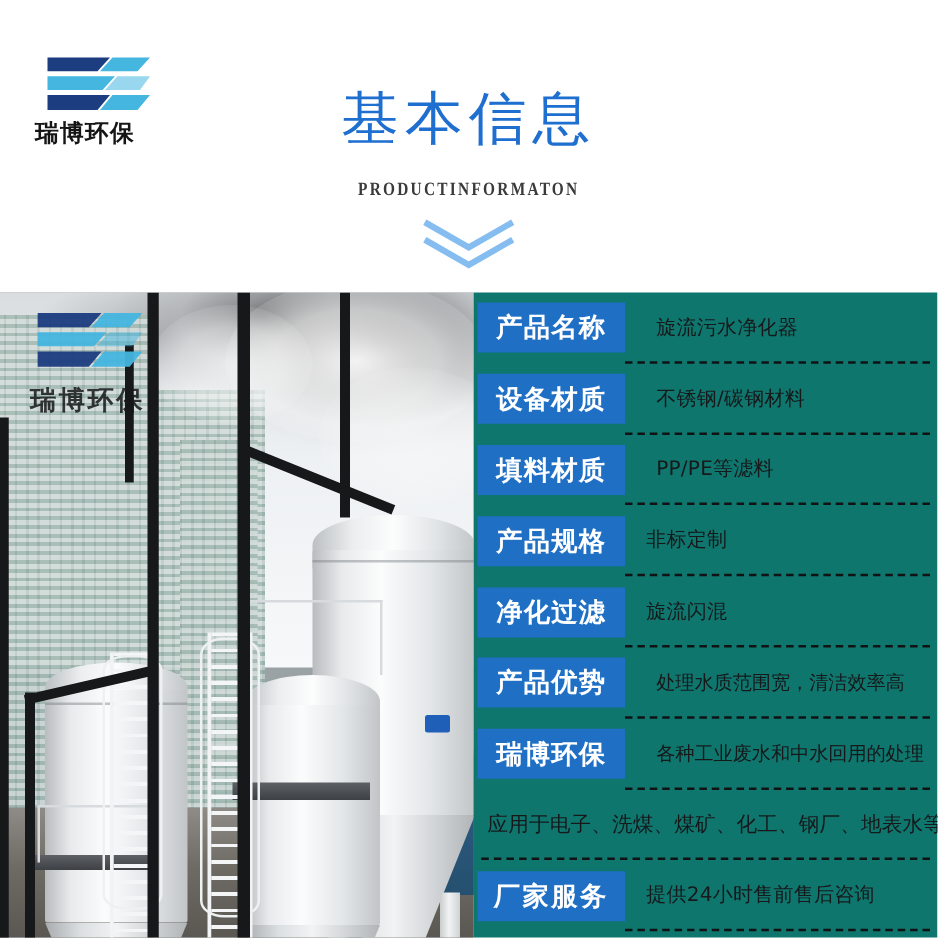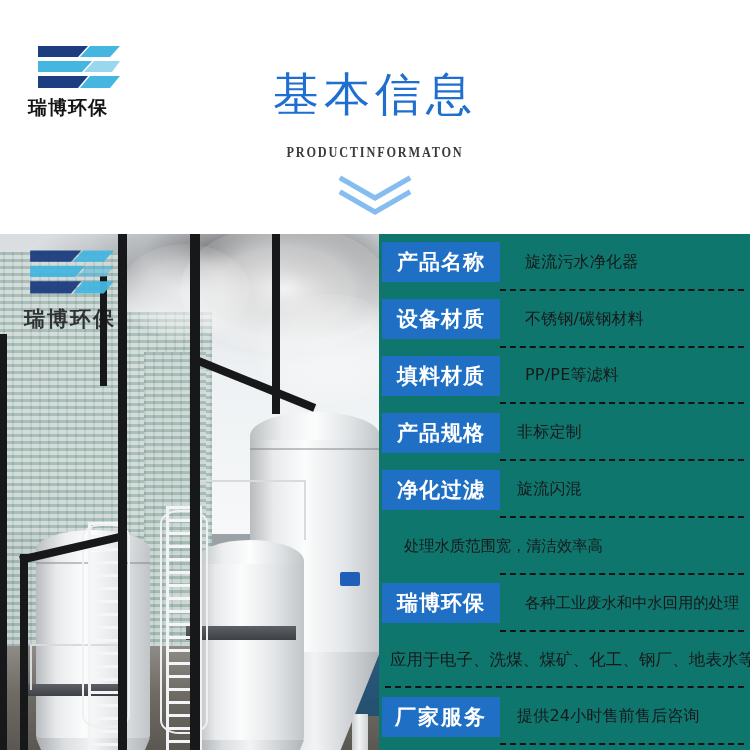--- a/index.html
+++ b/index.html
@@ -429,20 +429,21 @@
       <div class="spec-label">产品规格</div>
       <div class="spec-value pad">非标定制</div>
     </div>
 
     <div class="spec-row">
       <div class="spec-label">净化过滤</div>
       <div class="spec-value pad">旋流闪混</div>
     </div>
 
     <div class="spec-row">
+      <div class="spec-label">产品优势</div>
       <div class="spec-value compact">处理水质范围宽，清洁效率高</div>
     </div>
 
     <div class="spec-row">
       <div class="spec-label">瑞博环保</div>
       <div class="spec-value compact">各种工业废水和中水回用的处理</div>
     </div>
 
     <div class="spec-row full">
       <div class="spec-value compact">应用于电子、洗煤、煤矿、化工、钢厂、地表水等行业</div>

